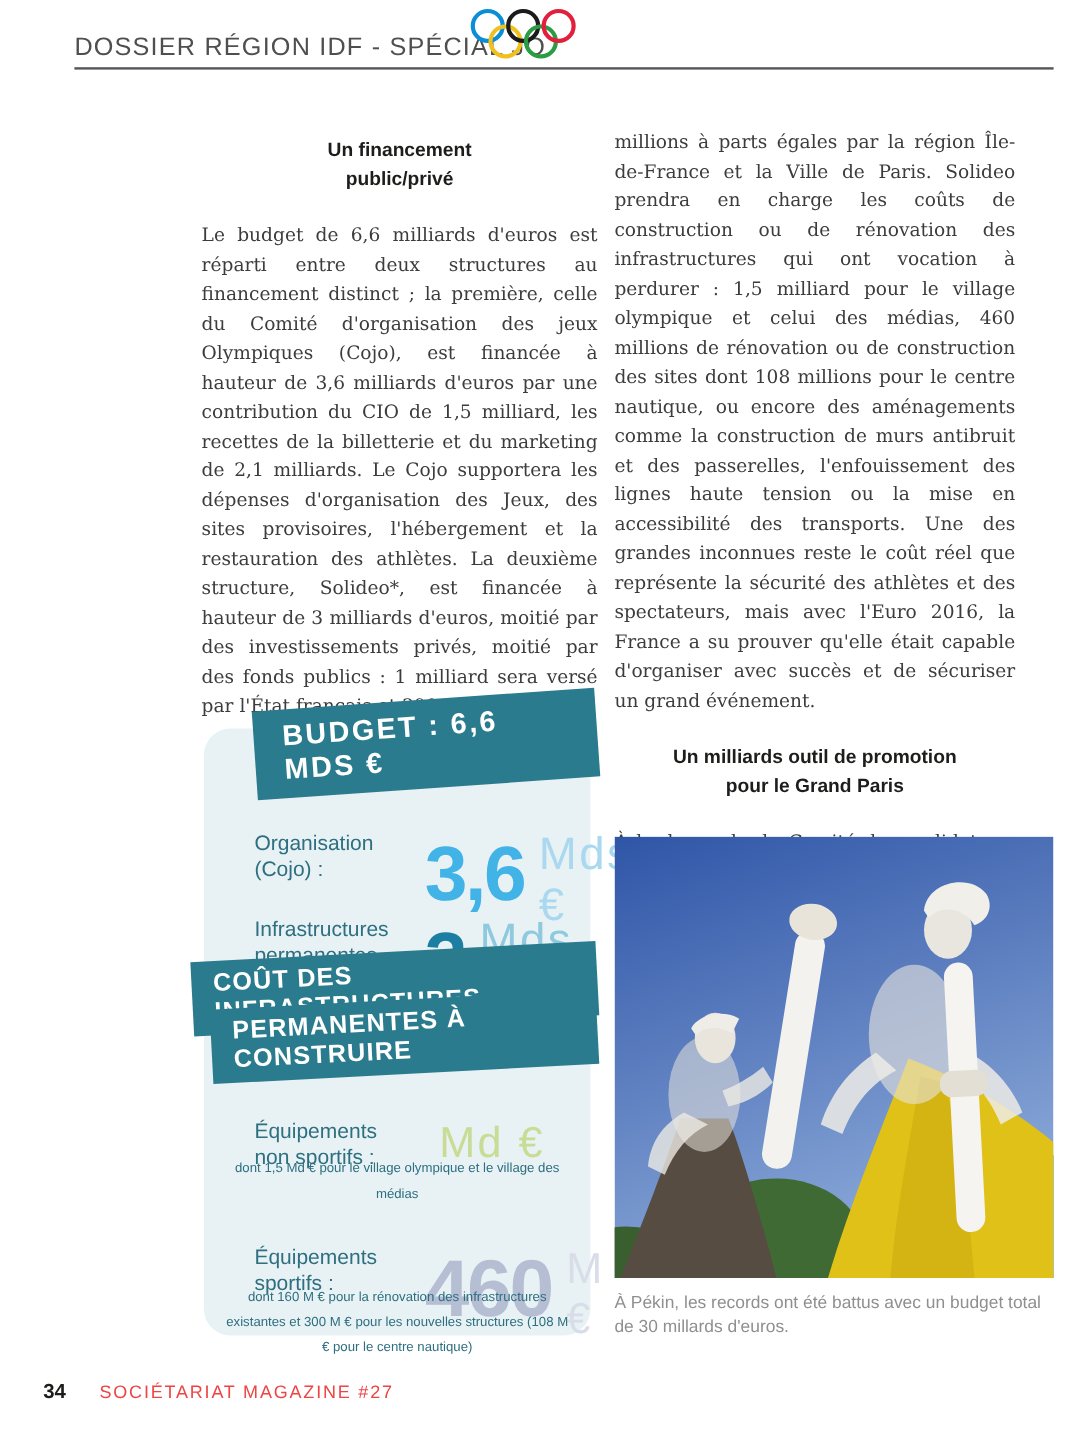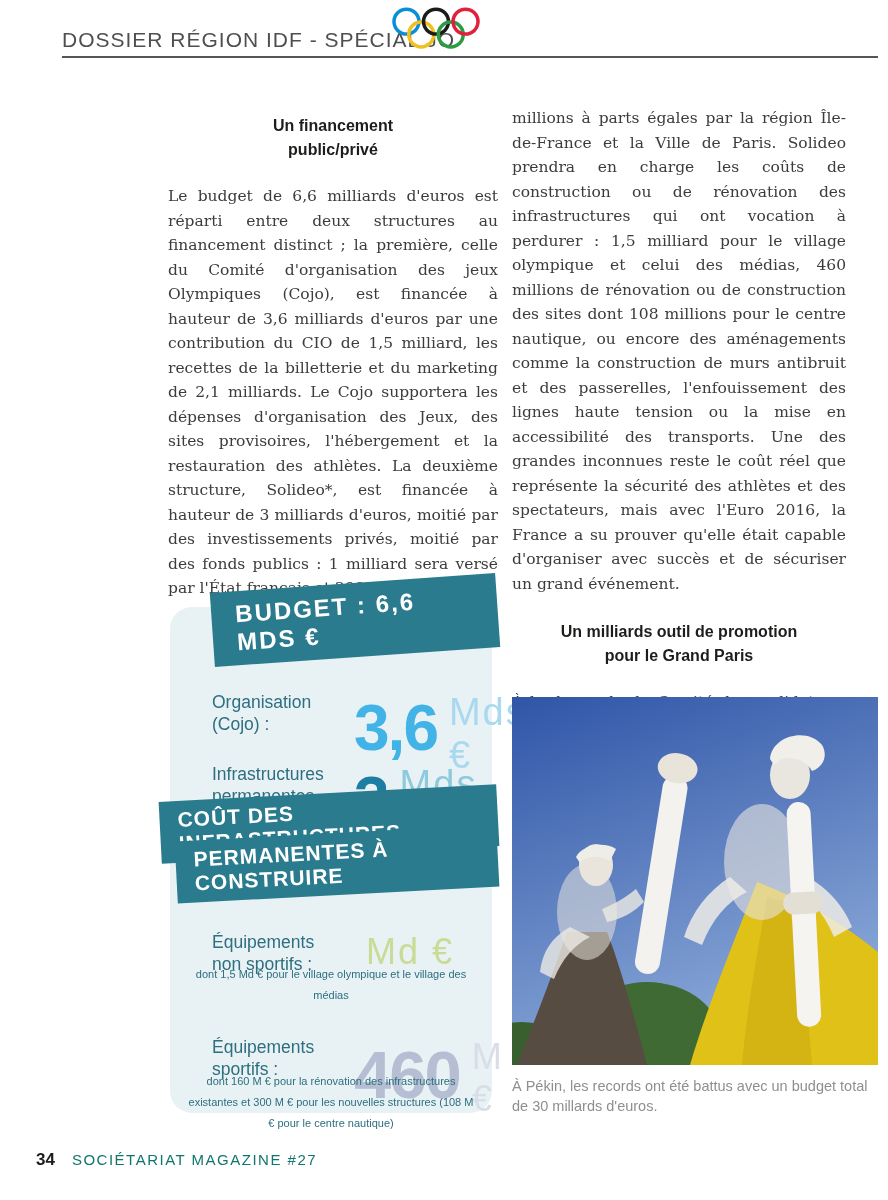--- a/index.html
+++ b/index.html
@@ -94,21 +94,21 @@
   }
   .photo svg { display:block; }
   .caption {
     position:absolute; left:512px; top:1076px; width:366px;
     color:#8f8f8f; font-size:14.5px; line-height:20px;
   }
 
   
   .footer { position:absolute; left:36px; top:1150px; display:flex; align-items:baseline; }
   .page-num { font-weight:bold; font-size:17px; color:#1d1d1b; }
-  .mag-name { margin-left:17px; font-size:15px; color:#0f766e; letter-spacing:1.5px; }
+  .mag-name { margin-left:28px; font-size:15px; color:#ef4444; letter-spacing:1.5px; }
 </style>
 </head>
 <body>
 
 <div class="page">
 
   <div class="header-title">DOSSIER RÉGION IDF - SPÉCIAL JO</div>
   <svg class="rings" viewBox="0 0 104 52">
     <circle cx="20" cy="18" r="13.5" fill="none" stroke-width="3.8" stroke="#0b8ed8"></circle>
     <circle cx="36" cy="32" r="13.5" fill="none" stroke-width="3.8" stroke="#f0c020"></circle>

